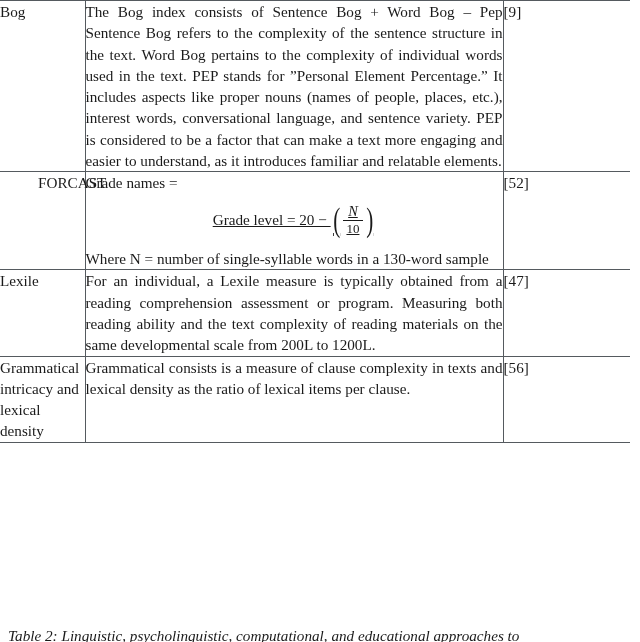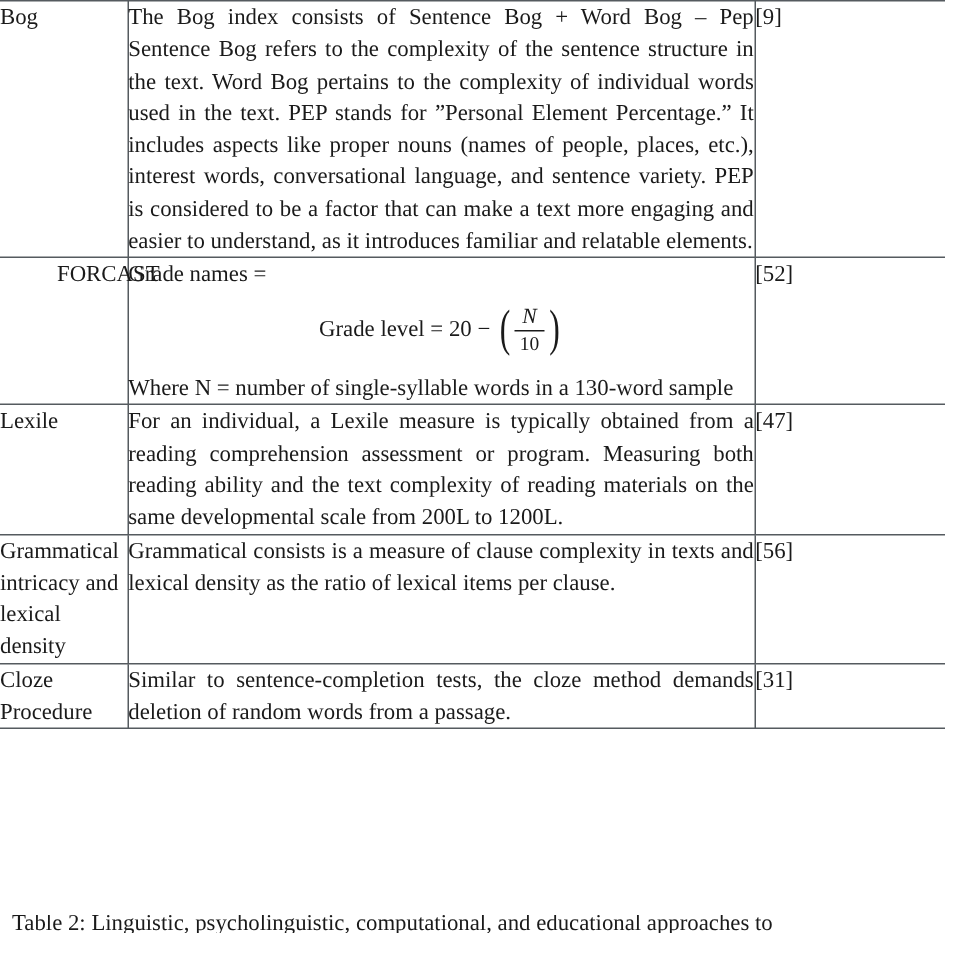--- a/index.html
+++ b/index.html
@@ -82,20 +82,21 @@
     margin: 11px 0 13px 0;
     text-align: center;
     font-size: 15.2px;
     line-height: 1;
   }
   .math-row {
     display: inline-flex;
     align-items: center;
     justify-content: flex-end;
     gap: 0;
+    text-decoration: underline;
   }
   .math-txt {
     white-space: pre;
   }
   .math-italic {
     font-style: italic;
     font-family: "Liberation Serif", "DejaVu Serif", serif;
   }
   .paren {
     display: inline-block;
@@ -132,24 +133,25 @@
   }
 
   .after-math {
     margin-top: 0;
   }
 
   
   .caption-strip {
     position: absolute;
     left: 0;
-    top: 610px;
+    top: 630px;
     width: 640px;
     height: 12px;
     overflow: hidden;
+    font-style: italic;
   }
   .caption-strip .caption-text {
     position: absolute;
     left: 8px;
     top: -4px;
     width: 625px;
     font-size: 15.2px;
     line-height: 20px;
     text-align: justify;
     color: #1a1a1a;
@@ -228,33 +230,20 @@
         <td class="col-desc">
           <div class="desc-body">
             <p>Grammatical consists is a measure of clause complexity in texts and lexical density as the ratio of lexical items per clause.</p>
           </div>
         </td>
         <td class="col-ref">
           <span>[56]</span>
         </td>
       </tr>
 
-      <tr>
-        <td class="col-metric">
-          <span>Cloze Procedure</span>
-        </td>
-        <td class="col-desc">
-          <div class="desc-body">
-            <p>Similar to sentence-completion tests, the cloze method demands deletion of random words from a passage.</p>
-          </div>
-        </td>
-        <td class="col-ref">
-          <span>[31]</span>
-        </td>
-      </tr>
 
     </tbody>
   </table>
 
   <div class="caption-strip">
     <div class="caption-text">Table 2: Linguistic, psycholinguistic, computational, and educational approaches to</div>
   </div>
 
 </div>
 

